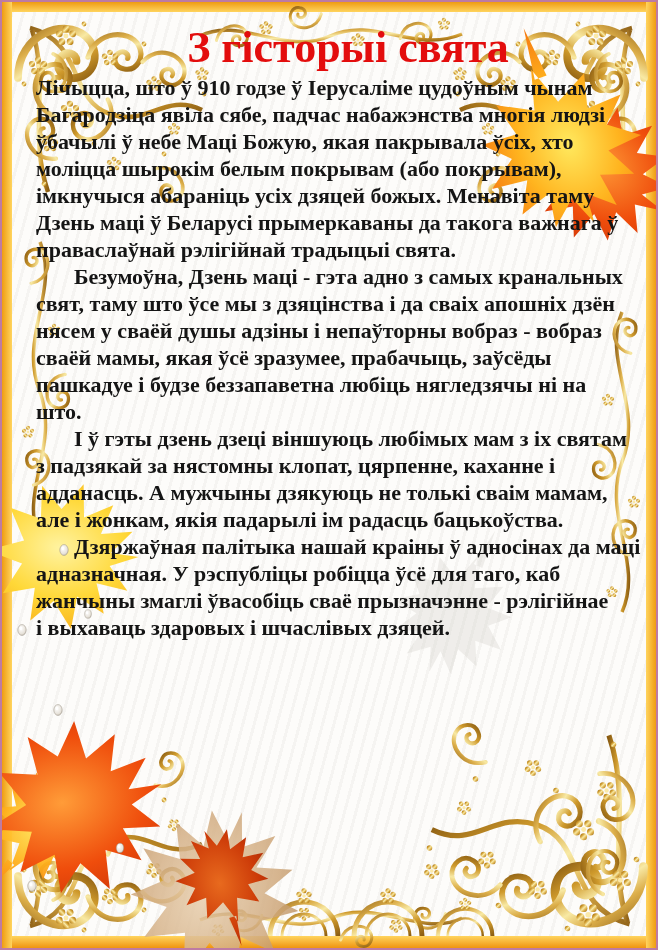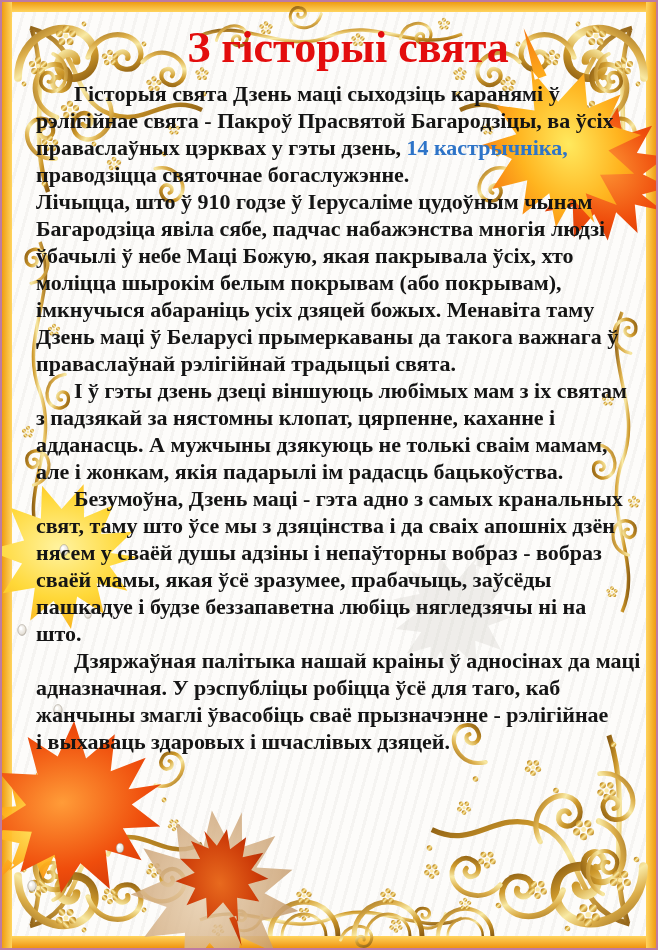--- a/index.html
+++ b/index.html
@@ -181,40 +181,36 @@
       <use href="#drop" transform="translate(20,628)"></use>
       <use href="#drop" transform="translate(86,612) scale(.8)"></use>
       <use href="#drop" transform="translate(56,708)"></use>
       <use href="#drop" transform="translate(118,846) scale(.9)"></use>
       <use href="#drop" transform="translate(30,884)"></use>
     </g>
   </svg>
 
   <div class="content">
     <h1 class="t1">З гісторыі свята</h1>
-    <p class="para indent first"><span>Гісторыя свята Дзень маці сыходзіць каранямі ў
-рэлігійнае свята - Пакроў Прасвятой Багародзіцы, ва ўсіх
-праваслаўных цэрквах у гэты дзень, </span><span class="hl">14 кастрычніка,</span><span>
-праводзіцца святочнае богаслужэнне.</span></p>
     <p class="para">Лічыцца, што ў 910 годзе ў Іерусаліме цудоўным чынам
 Багародзіца явіла сябе, падчас набажэнства многія людзі
 ўбачылі ў небе Маці Божую, якая пакрывала ўсіх, хто
 моліцца шырокім белым покрывам (або покрывам),
 імкнучыся абараніць усіх дзяцей божых. Менавіта таму
 Дзень маці ў Беларусі прымеркаваны да такога важнага ў
 праваслаўнай рэлігійнай традыцыі свята.</p>
-    <p class="para indent">І ў гэты дзень дзеці віншуюць любімых мам з іх святам
-з падзякай за нястомны клопат, цярпенне, каханне і
-адданасць. А мужчыны дзякуюць не толькі сваім мамам,
-але і жонкам, якія падарылі ім радасць бацькоўства.</p>
     <p class="para indent">Безумоўна, Дзень маці - гэта адно з самых кранальных
 свят, таму што ўсе мы з дзяцінства і да сваіх апошніх дзён
 нясем у сваёй душы адзіны і непаўторны вобраз - вобраз
 сваёй мамы, якая ўсё зразумее, прабачыць, заўсёды
 пашкадуе і будзе беззапаветна любіць нягледзячы ні на
 што.</p>
+    <p class="para indent">І ў гэты дзень дзеці віншуюць любімых мам з іх святам
+з падзякай за нястомны клопат, цярпенне, каханне і
+адданасць. А мужчыны дзякуюць не толькі сваім мамам,
+але і жонкам, якія падарылі ім радасць бацькоўства.</p>
     <p class="para indent">Дзяржаўная палітыка нашай краіны ў адносінах да маці
 адназначная. У рэспубліцы робіцца ўсё для таго, каб
 жанчыны змаглі ўвасобіць сваё прызначэнне - рэлігійнае
 і выхаваць здаровых і шчаслівых дзяцей.</p>
   </div>
 
 </div>
 
 </body></html>

